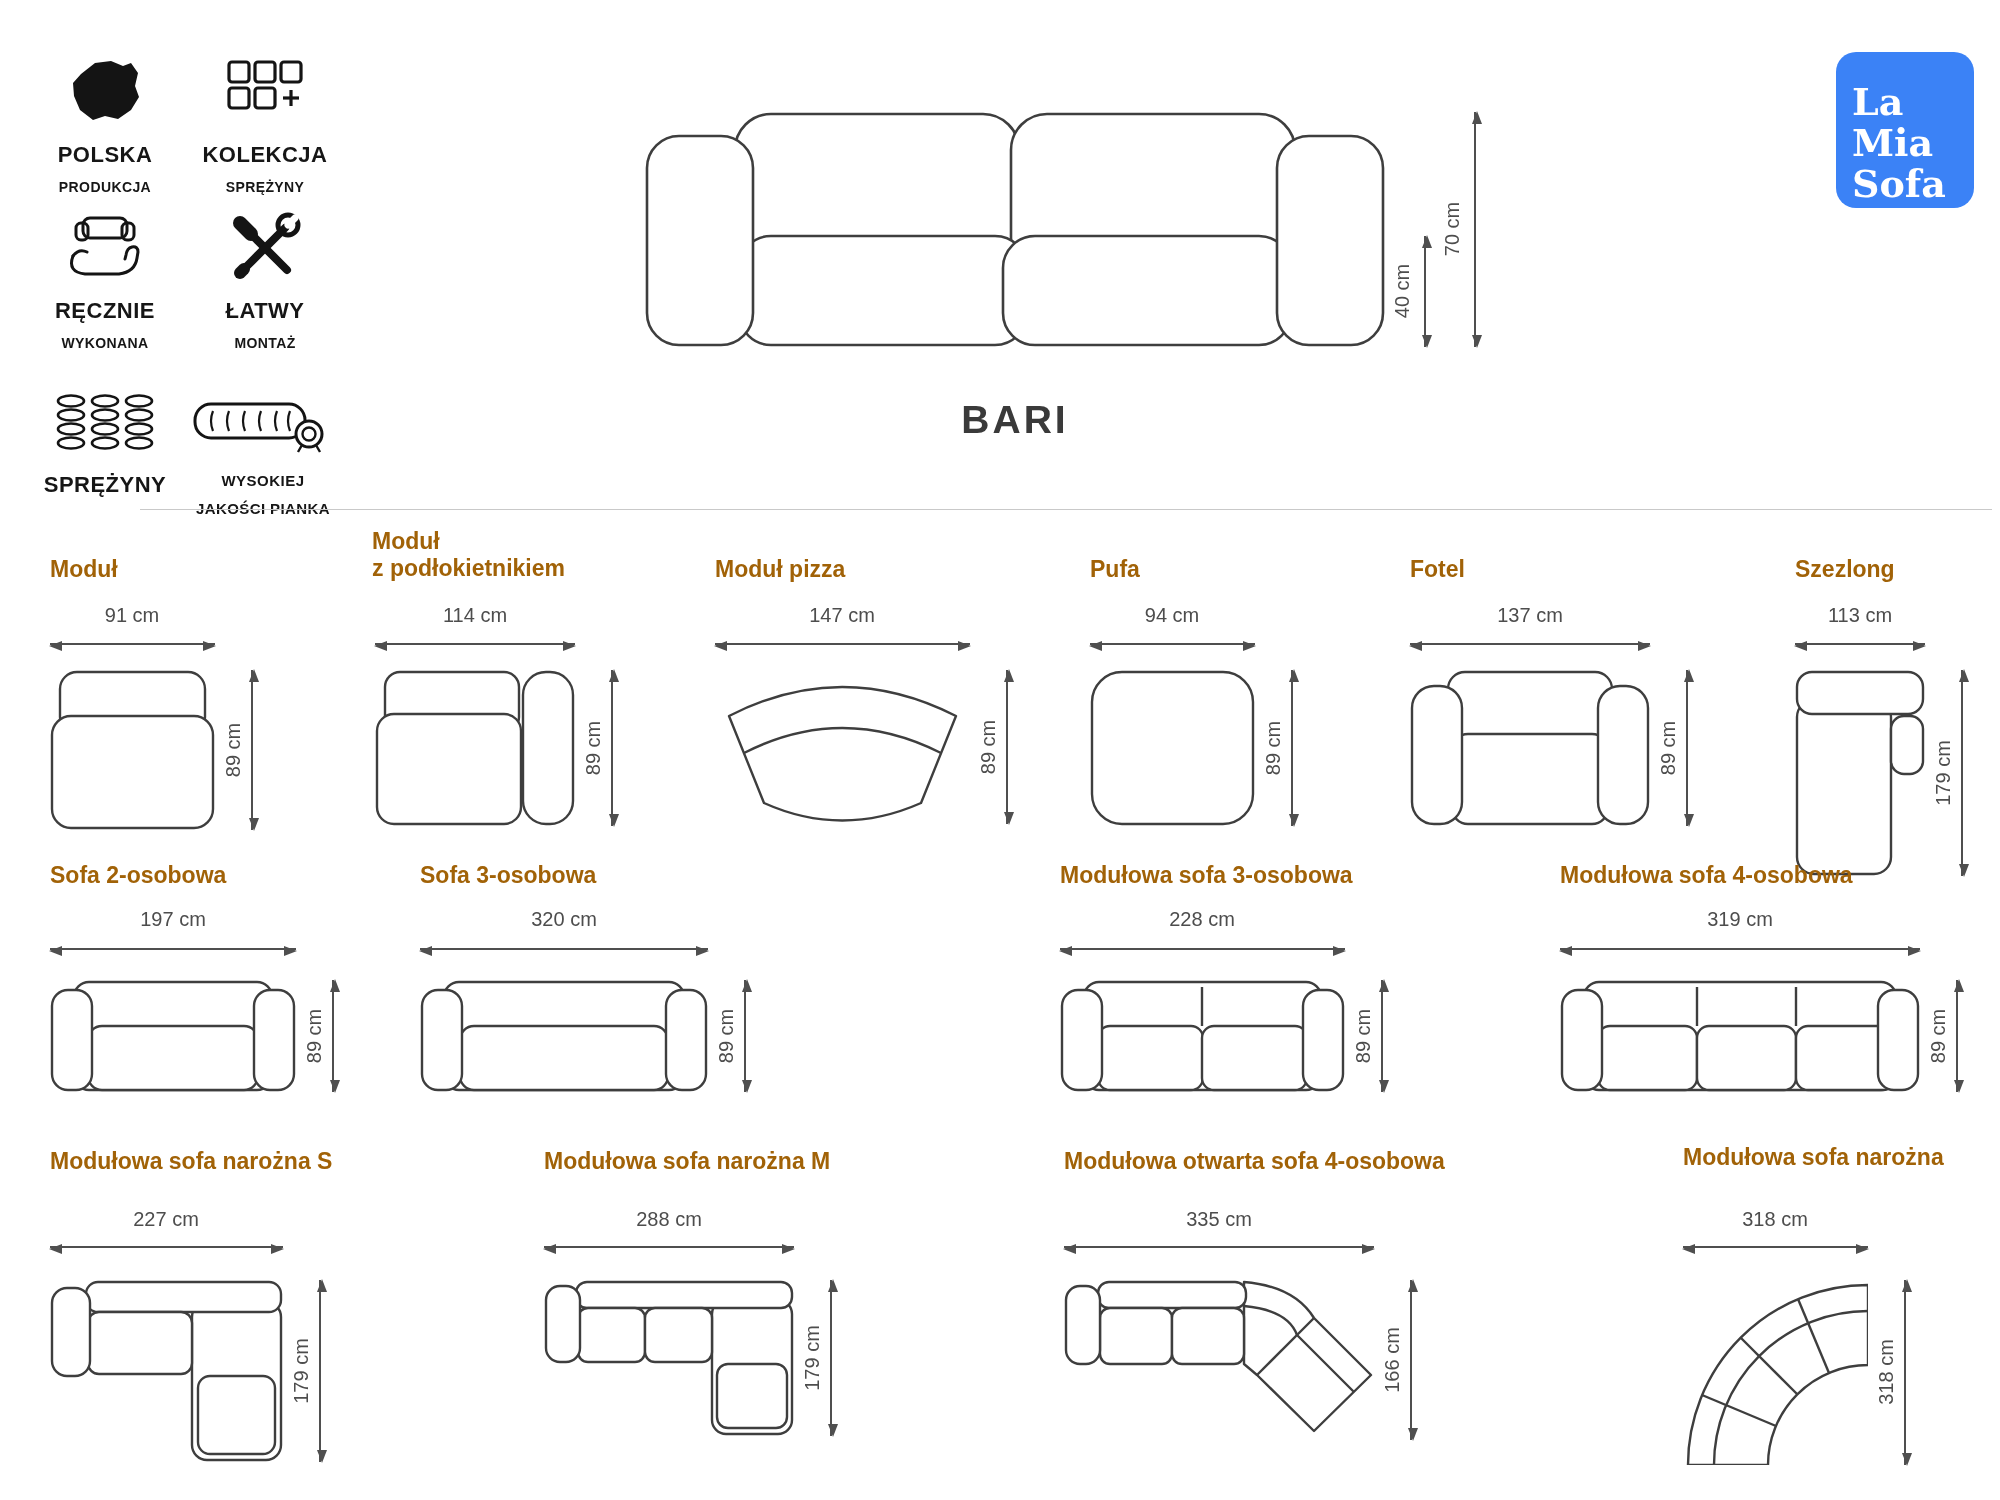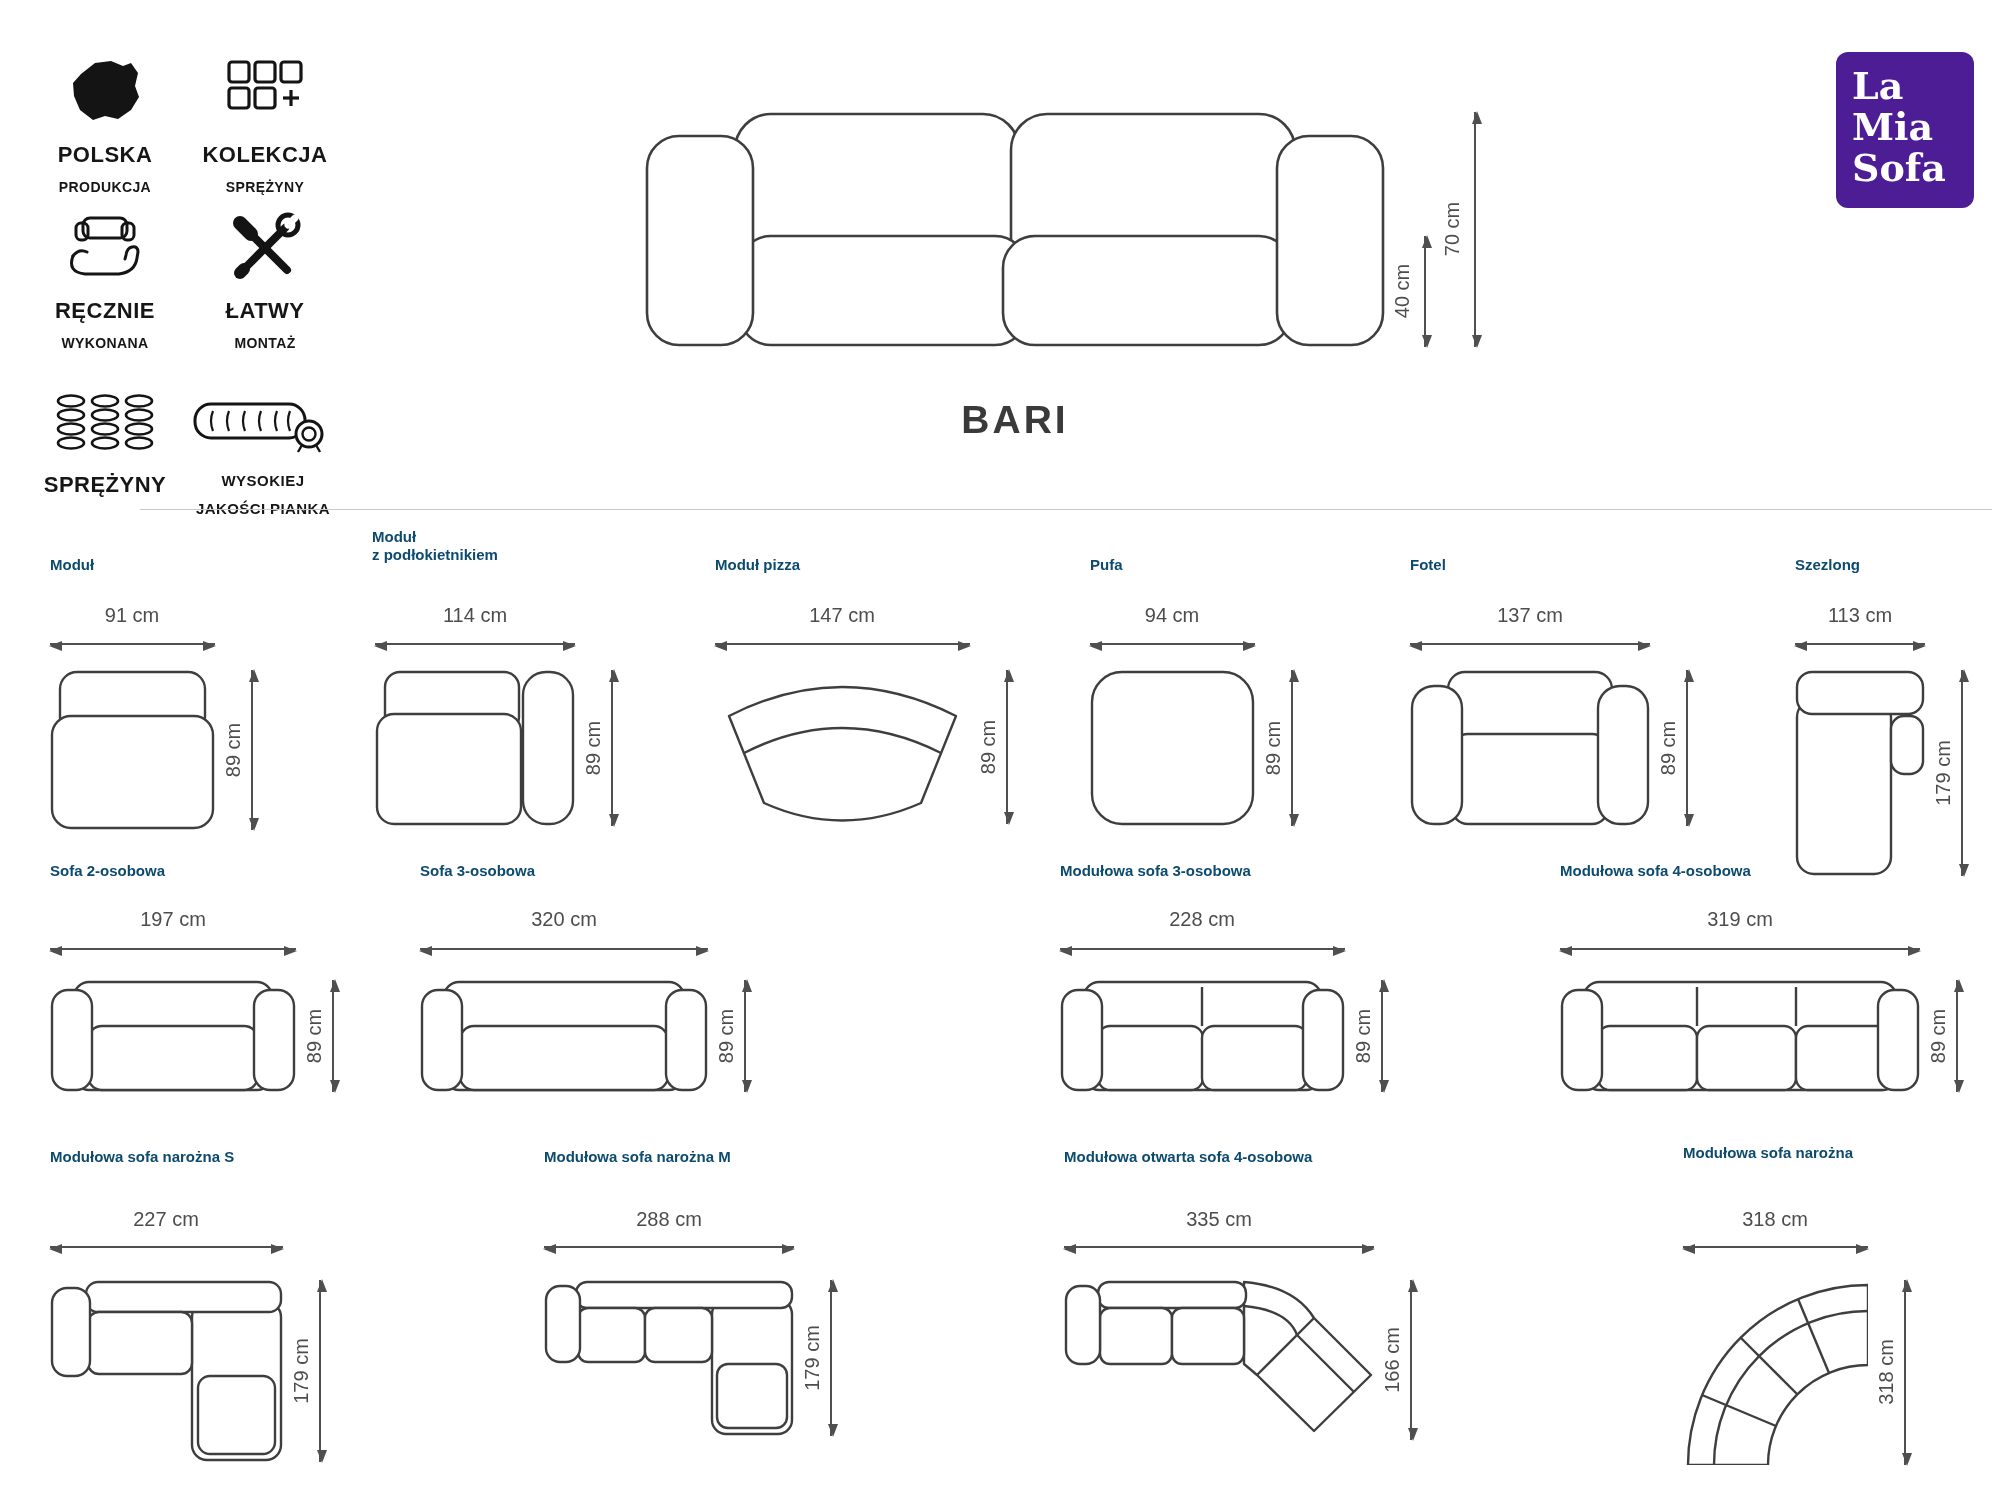--- a/index.html
+++ b/index.html
@@ -1,40 +1,40 @@
 <!DOCTYPE html>
 <html><head>
 <meta charset="utf-8">
 <style>
   *{margin:0;padding:0;box-sizing:border-box;}
   html,body{background:#fff;}
   body{font-family:"Liberation Sans","DejaVu Sans",sans-serif;}
   .canvas{position:relative;width:2000px;height:1500px;background:#fff;overflow:hidden;}
   .draw{position:absolute;}
-  .item-label{position:absolute;font-size:15px;font-weight:bold;color:#0c4a6e;white-space:pre-line;line-height:1.18;}
+  .item-label{position:absolute;font-size:23px;font-weight:bold;color:#a16207;white-space:pre-line;line-height:1.18;}
   .dim-text{position:absolute;font-size:20px;color:#4d4d4d;transform:translate(-50%,0);white-space:nowrap;}
   .dim-text-v{position:absolute;font-size:20px;color:#4d4d4d;transform:translate(-50%,-50%) rotate(-90deg);white-space:nowrap;}
   .harrow{position:absolute;height:0;border-top:2px solid #4f4f4f;}
   .harrow::before{content:"";position:absolute;left:-1px;top:-4px;width:0;height:0;
     border-top:5px solid transparent;border-bottom:5px solid transparent;border-right:13px solid #4f4f4f;}
   .harrow::after{content:"";position:absolute;right:-1px;top:-4px;width:0;height:0;
     border-top:5px solid transparent;border-bottom:5px solid transparent;border-left:13px solid #4f4f4f;}
   .varrow{position:absolute;width:0;border-left:2px solid #4f4f4f;}
   .varrow::before{content:"";position:absolute;top:-1px;left:-4px;width:0;height:0;
     border-left:5px solid transparent;border-right:5px solid transparent;border-bottom:13px solid #4f4f4f;}
   .varrow::after{content:"";position:absolute;bottom:-1px;left:-4px;width:0;height:0;
     border-left:5px solid transparent;border-right:5px solid transparent;border-top:13px solid #4f4f4f;}
   .feature{position:absolute;text-align:center;}
   .f-icon{height:84px;display:flex;align-items:center;justify-content:center;}
   .f1{font-size:22px;font-weight:bold;color:#161616;letter-spacing:.5px;margin-top:8px;}
   .f2{font-size:14px;font-weight:bold;color:#161616;letter-spacing:.4px;margin-top:11px;}
   .feature-small .f1{font-size:15px;}
   .feature-small .f2{font-size:15px;}
-  .logo{position:absolute;left:1836px;top:52px;width:138px;height:156px;background:#4c1d95;border-radius:12px;
-    color:#fff;font-family:"DejaVu Serif","Liberation Serif",serif;font-weight:bold;padding:13px 0 0 16px;}
+  .logo{position:absolute;left:1836px;top:52px;width:138px;height:156px;background:#3b82f6;border-radius:20px;
+    color:#fff;font-family:"DejaVu Serif","Liberation Serif",serif;font-weight:bold;padding:29px 0 0 16px;}
   .logo div{font-size:38px;line-height:1.08;}
   .title{position:absolute;left:645px;top:398px;width:740px;text-align:center;
     font-size:39px;font-weight:bold;letter-spacing:3px;color:#3a3a3a;}
   .divider{position:absolute;left:140px;top:509px;width:1852px;height:1px;background:#c9c9c9;}
 </style>
 </head>
 <body>
 
 <div class="canvas">
 

